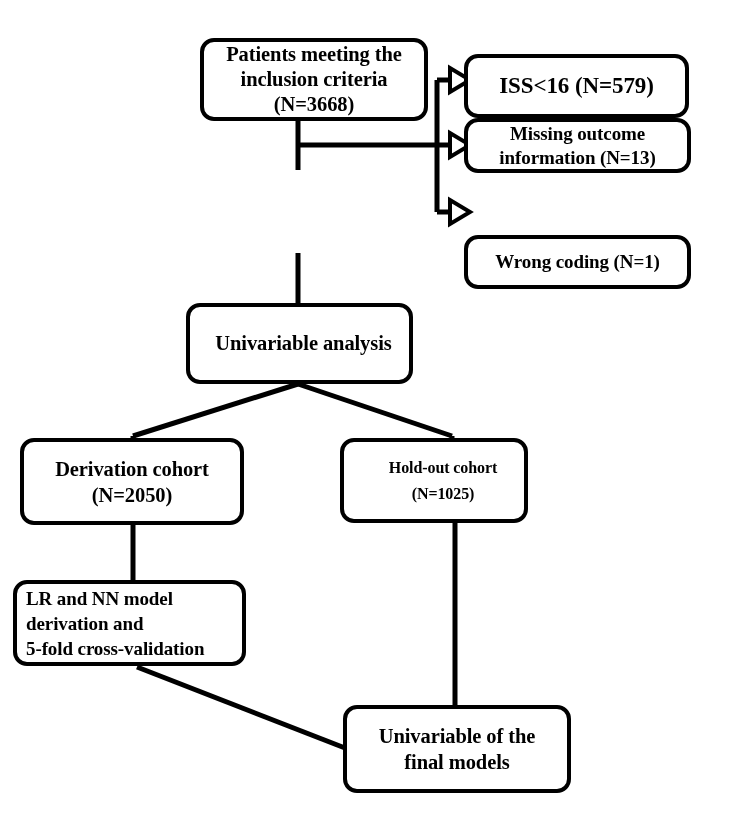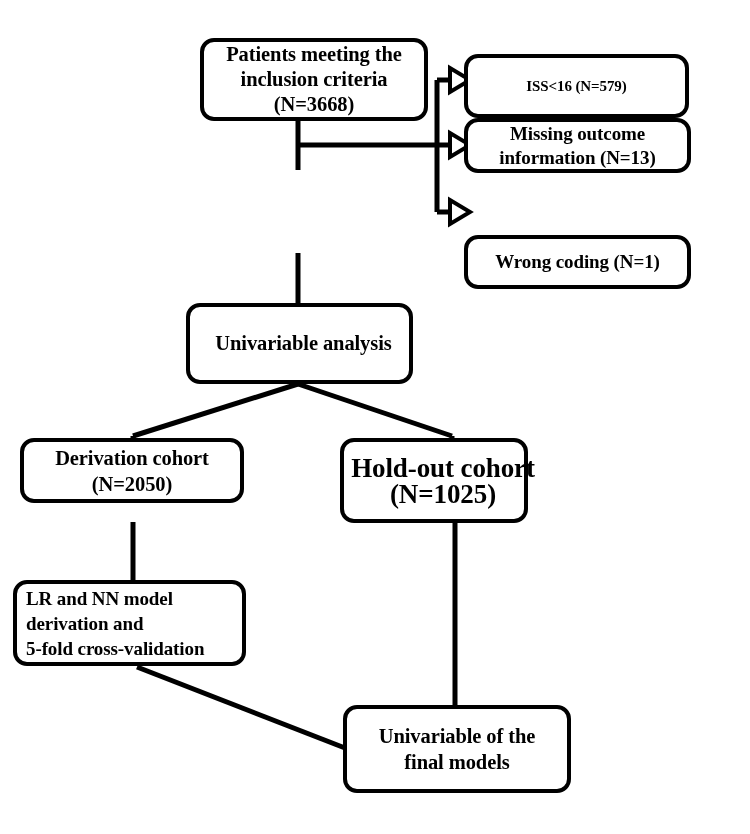--- a/index.html
+++ b/index.html
@@ -47,25 +47,25 @@
     white-space: nowrap;
   }
   .node.align-left {
     align-items: flex-start;
     text-align: center;
     padding-left: 9px;
   }
   .n-inclusion   { left: 188px; top: 38px;  width: 228px; height: 83px;  font-size: 20.5px; line-height: 25px; margin-left: 12px; }
   .n-included    { left: 188px; top: 170px; width: 228px; height: 84px;  font-size: 20.5px; line-height: 26px; }
   .n-univariable { left: 186px; top: 303px; width: 227px; height: 81px;  font-size: 20.5px; line-height: 25px; padding-left: 8px; }
-  .n-iss         { left: 464px; top: 54px;  width: 225px; height: 64px;  font-size: 15px;   line-height: 24px; }
+  .n-iss         { left: 464px; top: 54px;  width: 225px; height: 64px;  font-size: 23px;   line-height: 24px; }
   .n-missing     { left: 464px; top: 118px; width: 227px; height: 55px;  font-size: 19px;   line-height: 24px; }
   .n-wrong       { left: 464px; top: 187px; width: 227px; height: 54px;  font-size: 19px;   line-height: 24px; margin-top: 48px; }
-  .n-derivation  { left: 20px;  top: 438px; width: 224px; height: 65px;  font-size: 20.5px; line-height: 26px; }
-  .n-holdout     { left: 340px; top: 438px; width: 188px; height: 85px;  font-size: 27px; line-height: 26px; padding-left: 18px; }
+  .n-derivation  { left: 20px;  top: 438px; width: 224px; height: 87px;  font-size: 20.5px; line-height: 26px; }
+  .n-holdout     { left: 340px; top: 438px; width: 188px; height: 85px;  font-size: 16px; line-height: 26px; padding-left: 18px; }
   .n-lrnn        { left: 13px;  top: 580px; width: 233px; height: 86px;  font-size: 19px;   line-height: 25px; }
   .n-validation  { left: 343px; top: 705px; width: 228px; height: 88px;  font-size: 20.5px; line-height: 26px; }
 </style>
 </head>
 <body>
 
 <div id="flow-root">
 
   <svg id="edge-layer" viewBox="0 0 750 834">
     <g stroke="#000000" stroke-width="5" fill="none" stroke-linecap="butt">

